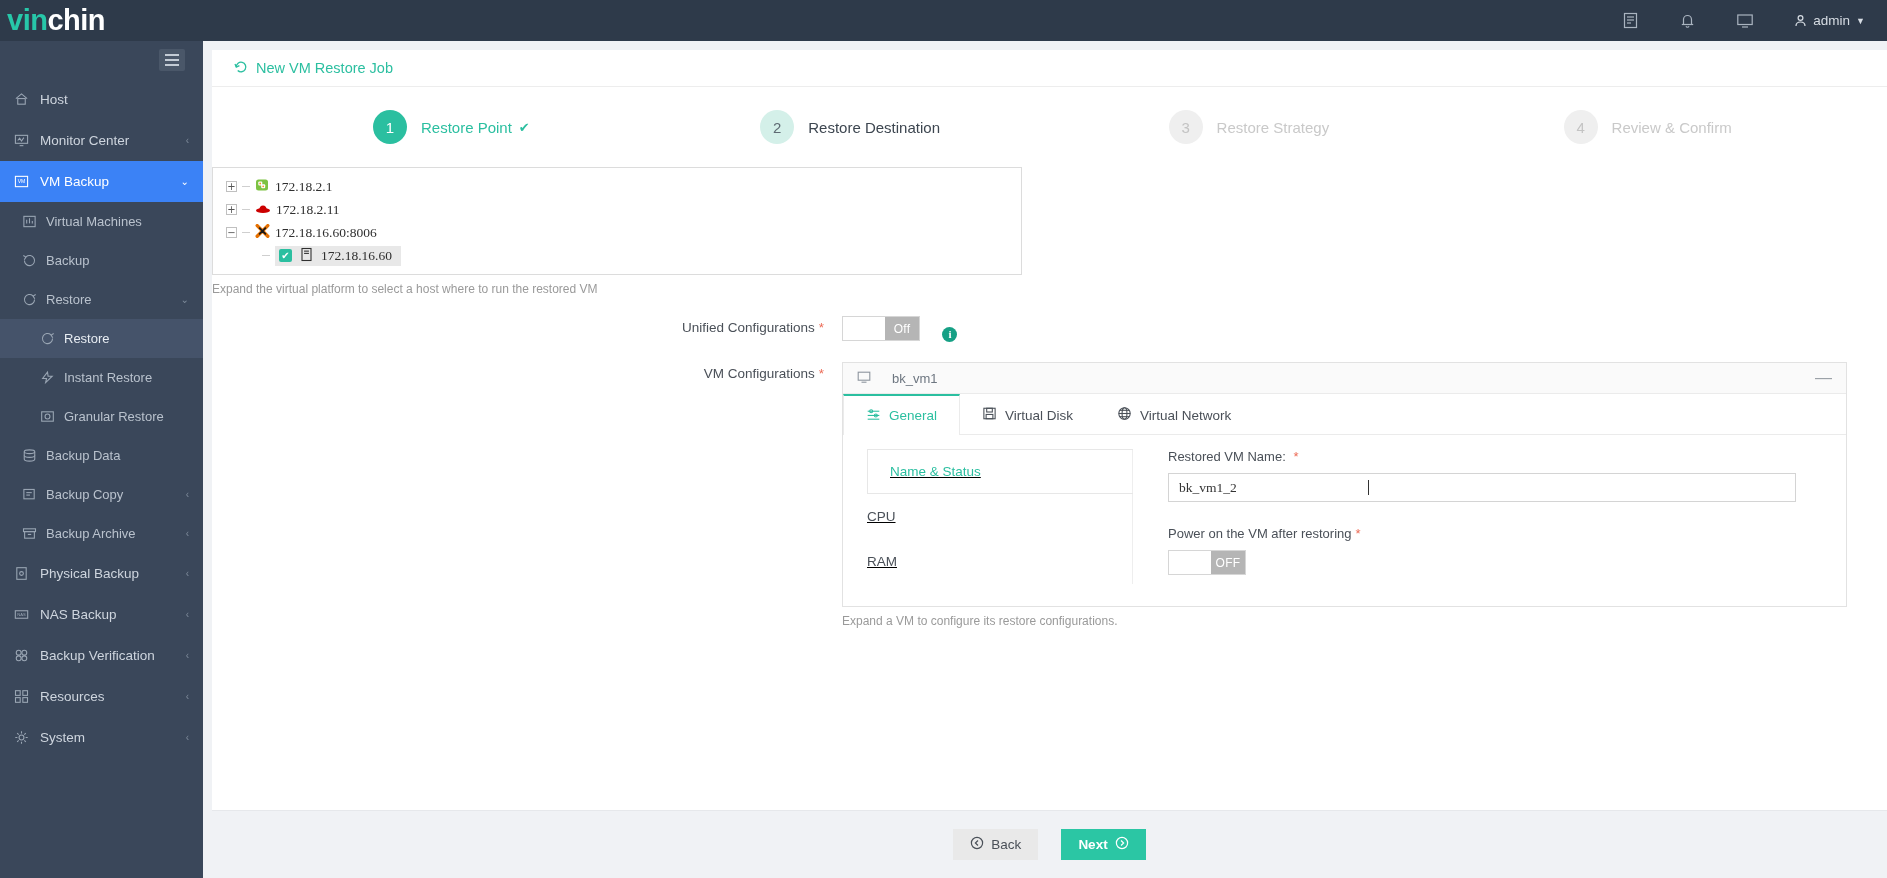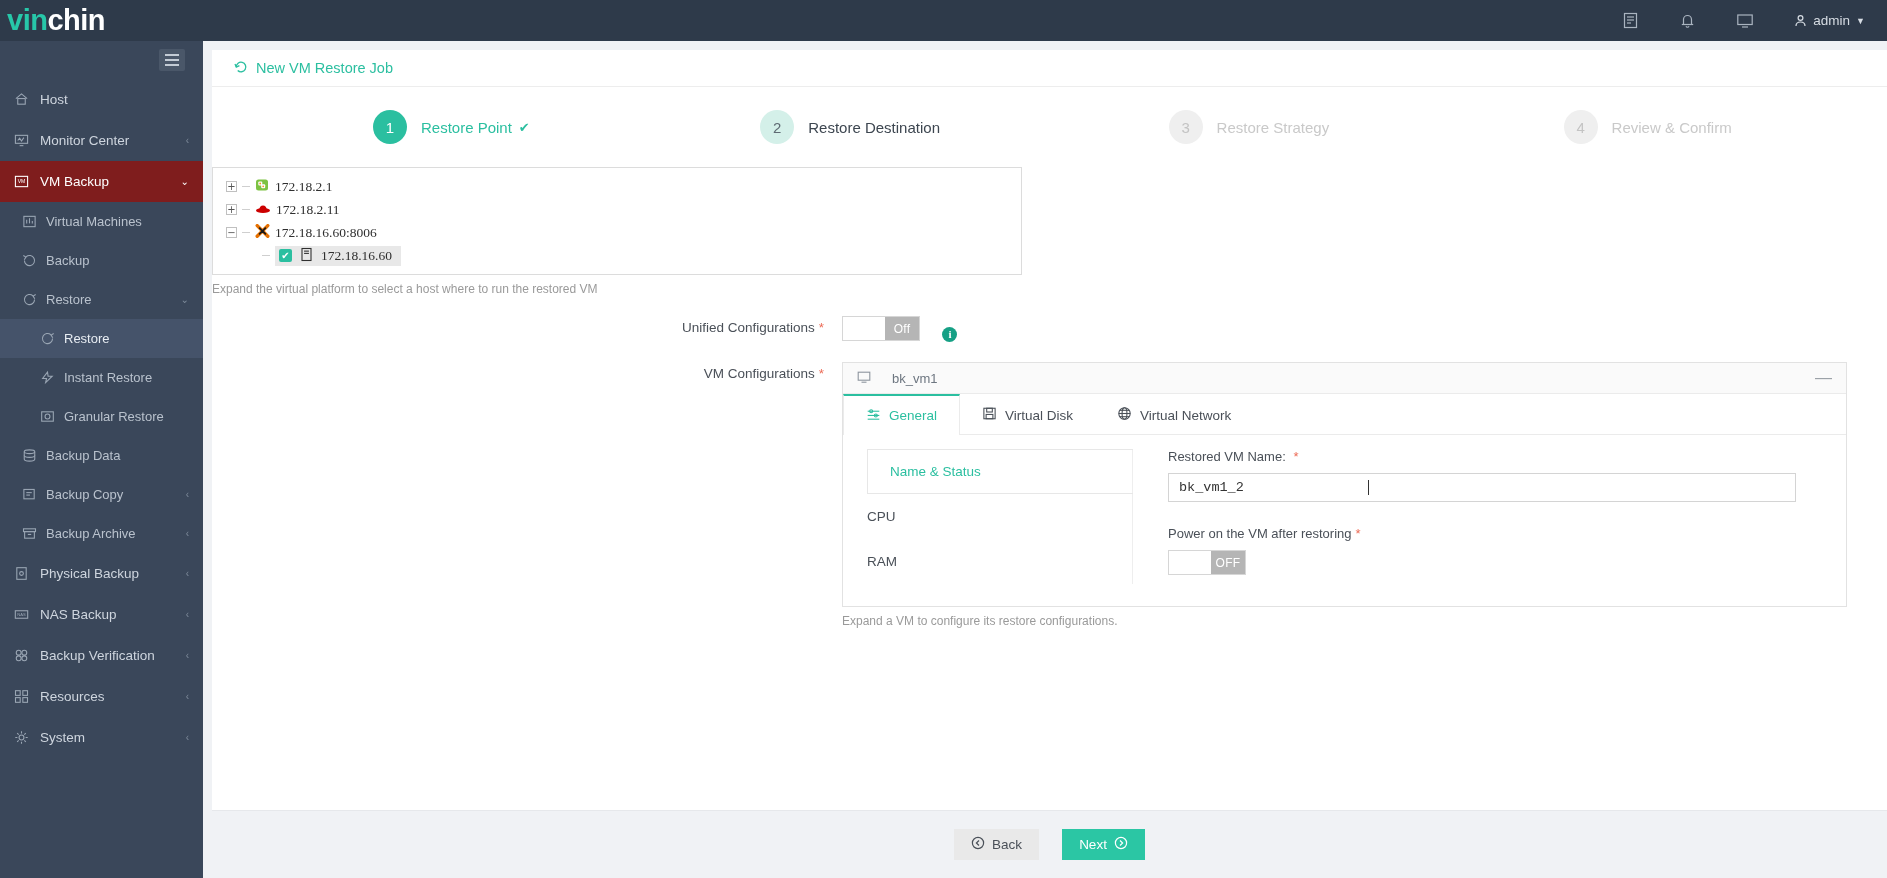--- a/index.html
+++ b/index.html
@@ -38,21 +38,21 @@
   }
   .burger i { display: block; width: 14px; height: 2px; background: #c3cbd5; }
 
   .nav-item {
     display: flex; align-items: center; height: 41px; padding-left: 14px;
     color: #ced5de; font-size: 13.5px; position: relative; cursor: pointer;
   }
   .nav-item .ico { width: 26px; flex: 0 0 26px; display: flex; align-items: center; color: #9aa6b4; }
   .nav-item .lbl { flex: 1; }
   .nav-item .chev { margin-right: 14px; color: #7e8b9b; font-size: 10px; }
-  .nav-item.active { background: #7f1d1d; color: #ffffff; }
+  .nav-item.active { background: #3b82f6; color: #ffffff; }
   .nav-item.active .ico, .nav-item.active .chev { color: #ffffff; }
   .nav-item.active::after {
     content: ""; position: absolute; right: -11px; top: 0;
     border-top: 20.5px solid transparent; border-bottom: 20.5px solid transparent;
     border-left: 11px solid #19c39c;
   }
   .nav-sub { padding-left: 22px; font-size: 13px; color: #b9c2cd; height: 39px; }
   .nav-sub .ico { width: 24px; flex: 0 0 24px; }
   .nav-sub2 { padding-left: 40px; }
   .nav-sub2.sel { background: #45536a; color: #e8edf3; }
@@ -132,43 +132,43 @@
     background: #fafafa; border-bottom: 1px solid #ebebeb; font-size: 13px; color: #6d7680;
   }
   .vmhead .minus { margin-left: auto; color: #9aa0a6; font-size: 17px; }
   .tabs { display: flex; height: 41px; border-bottom: 1px solid #ebebeb; padding-left: 0; }
   .tab {
     display: flex; align-items: center; gap: 8px; padding: 0 22px; font-size: 13.5px;
     color: #4a5058; border-top: 2px solid transparent; cursor: pointer;
   }
   .tab.on { color: #2bbfa0; border-top-color: #2bbfa0; border-left: 1px solid #ebebeb; border-right: 1px solid #ebebeb; margin-bottom: -1px; background: #fff; }
   .panelbody { display: flex; padding: 14px 0 22px 0; }
-  .subnav { width: 290px; flex: 0 0 290px; border-right: 1px solid #eee; padding-left: 24px; }
+  .subnav { width: 290px; flex: 0 0 290px; border-right: 1px solid #eee; padding-left: 24px; text-decoration: underline; }
   .subitem { height: 45px; display: flex; align-items: center; font-size: 13.5px; color: #4a5058; }
   .subitem.on { color: #2bbfa0; border: 1px solid #e7e7e7; border-right: none; padding-left: 0; margin-right: -1px; }
   .subitem.on span { padding-left: 0; }
   .fields { flex: 1; padding: 0 50px 0 35px; min-width: 0; }
   .flab { font-size: 13px; color: #4a5058; margin-bottom: 9px; }
   .finput {
     width: 100%; height: 29px; border: 1px solid #d4d4d4; padding: 0 10px;
-    font-size: 13.5px; color: #333; font-family: Liberation Mono, monospace; background: #fff;
+    font-size: 13.5px; color: #333; font-family: Liberation Serif, serif; background: #fff;
   }
   .caret { position: absolute; width: 1px; height: 15px; background: #333; }
 
   
   .footer {
     height: 68px; flex: 0 0 68px; background: #f0f2f5; display: flex;
     align-items: center; justify-content: center; gap: 12px; border-top: 1px solid #e6e8eb;
   }
   .btn {
     height: 31px; display: inline-flex; align-items: center; gap: 7px; padding: 0 17px;
     font-size: 13.5px; border: none; cursor: pointer; font-family: "Liberation Sans", sans-serif;
   }
   .btn.back { background: #e9e9e9; color: #4a5058; }
-  .btn.next { background: #2bc6a4; color: #fff; margin-left: 11px; }
+  .btn.next { background: #2bc6a4; color: #fff; margin-left: 11px; font-weight: bold; }
 </style>
 </head>
 <body>
 
 <div class="app">
 
   <div class="topbar">
     <div class="logo">
       <span class="a">vin</span><span class="b">chin</span>
     </div>

